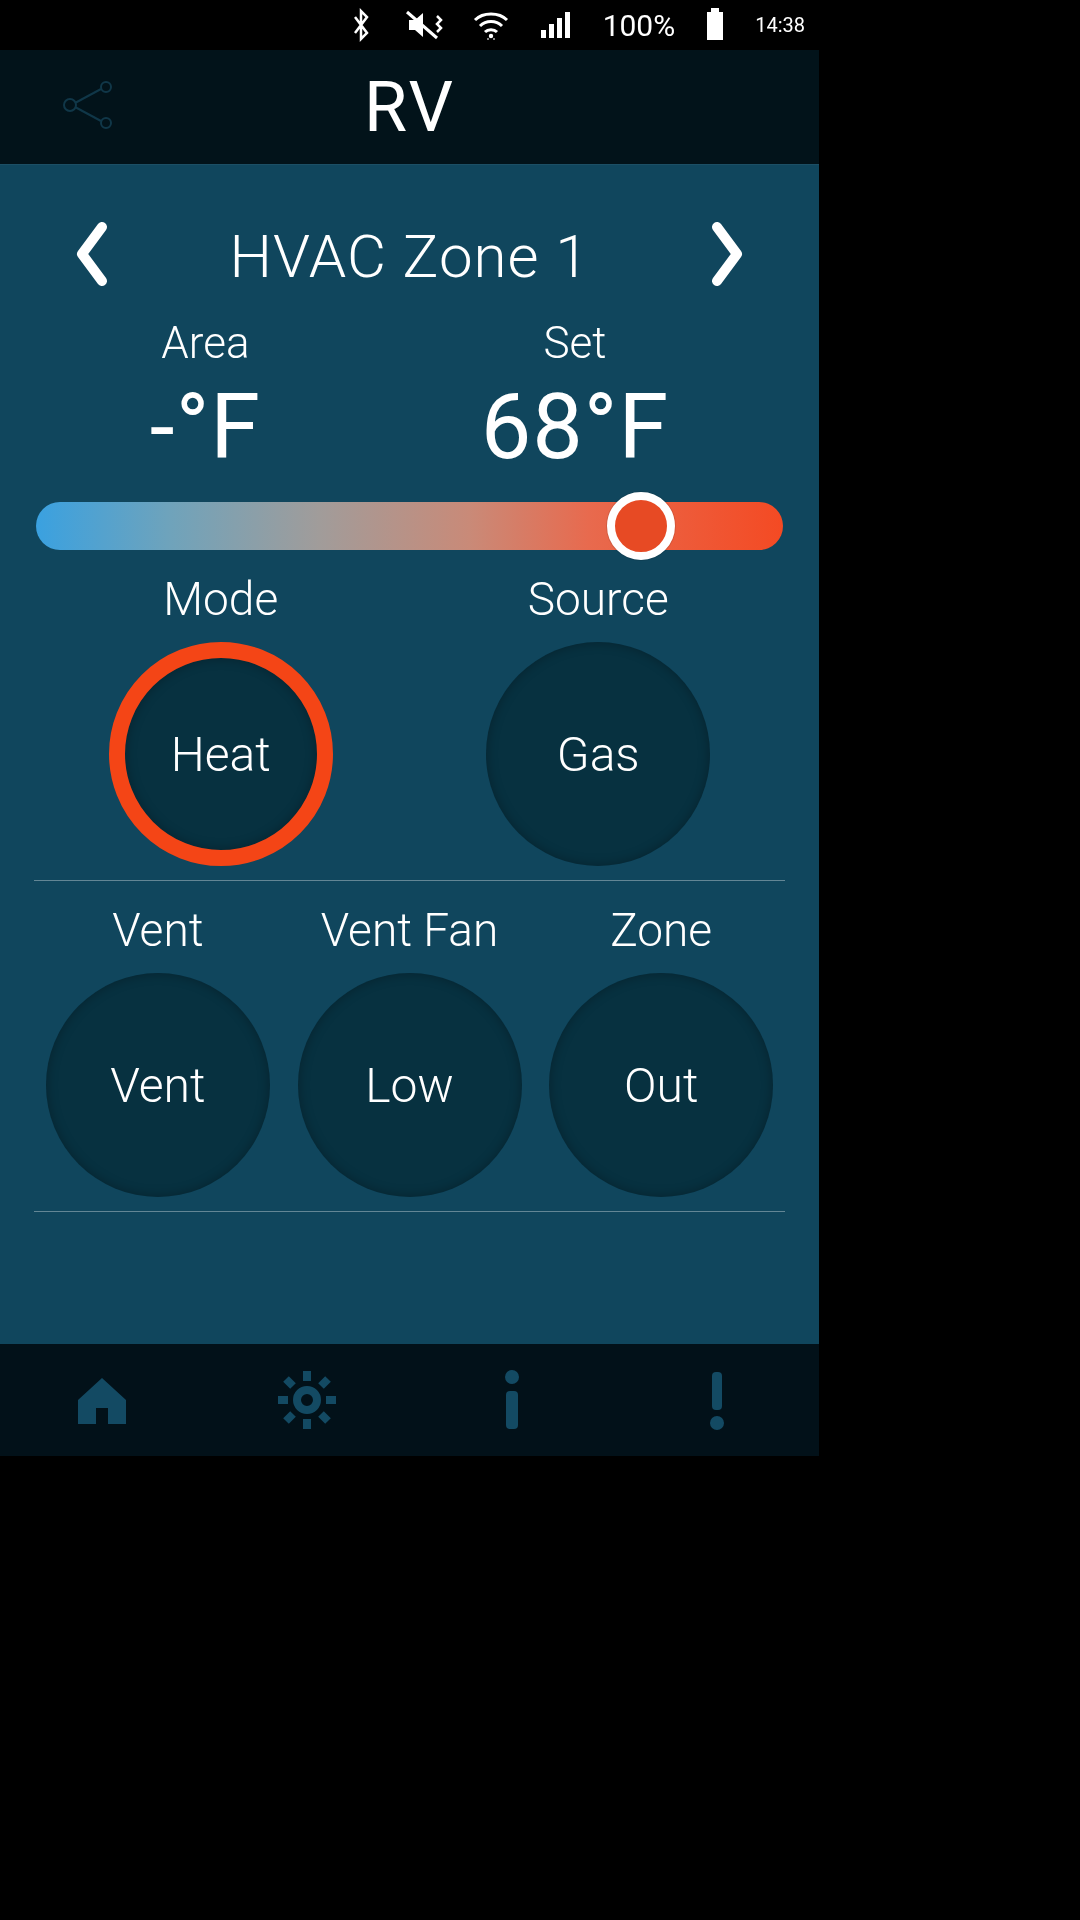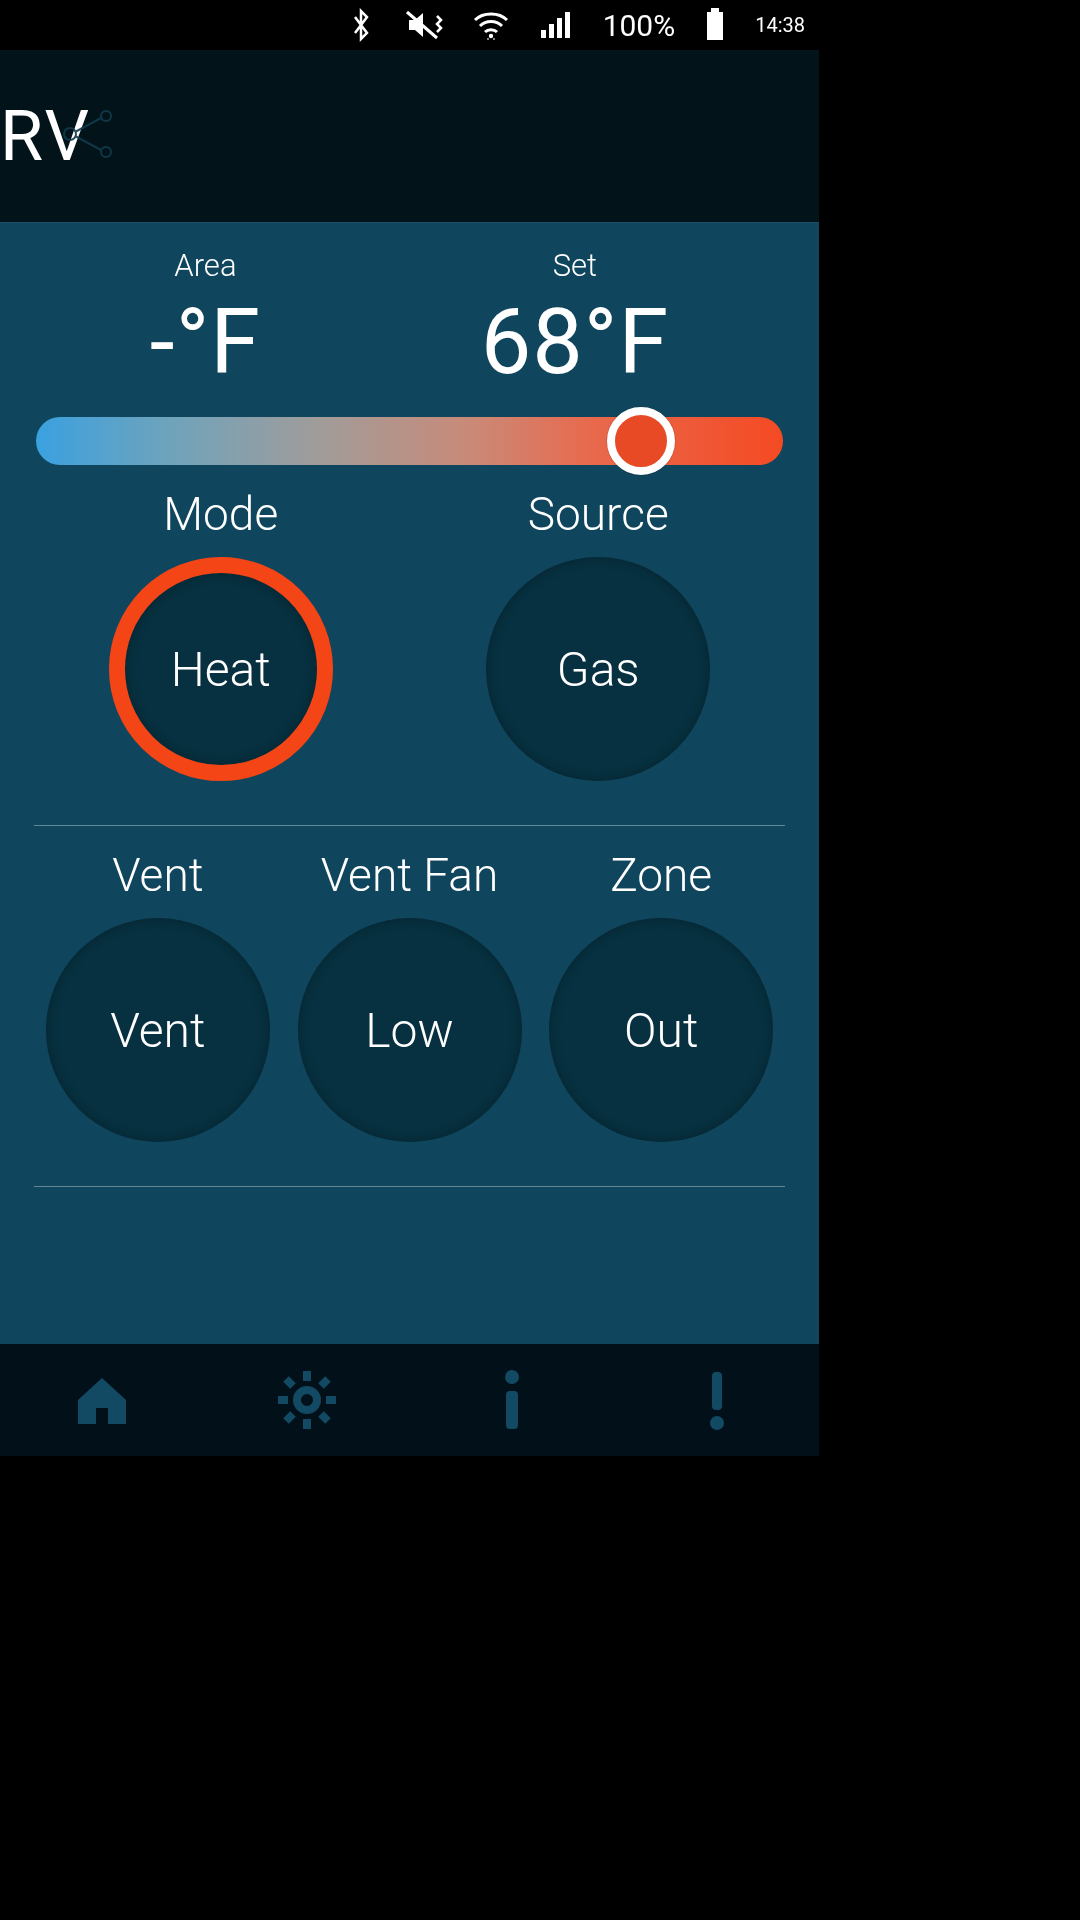--- a/index.html
+++ b/index.html
@@ -7,21 +7,21 @@
   .root { width: 819px; height: 1456px; background:#000; display:flex; flex-direction:column; }
   
   .statusbar {
     height: 50px; background:#000; color:#fff; display:flex; align-items:center;
     justify-content:flex-end; padding:0 14px; font-size:30px; gap:30px;
   }
   .statusbar .ico { display:inline-flex; align-items:center; justify-content:center; }
   .statusbar svg { display:block; }
   
   .app-header {
-    height: 172px; background:#02131a; display:flex; align-items:center; justify-content:flex-start;
+    height: 114px; background:#02131a; display:flex; align-items:center; justify-content:center;
     position:relative;
   }
   .app-header .title { color:#fff; font-size:70px; font-weight:400; letter-spacing:2px; }
   .app-header .logo {
     position:absolute; left:60px; top:50%; transform:translateY(-50%);
     opacity:.9;
   }
   
   .main {
     flex:1; background:#10465d; position:relative; overflow:hidden;
@@ -30,37 +30,37 @@
   
   .zone-nav {
     display:flex; align-items:center; justify-content:space-between;
     padding: 54px 70px 0 70px;
   }
   .zone-nav .chev { color:#fff; }
   .zone-title { color:#fff; font-size:60px; font-weight:300; letter-spacing:1px; }
   
   .temps { display:flex; justify-content:space-around; margin-top:24px; padding:0 40px; }
   .temps .col { display:flex; flex-direction:column; align-items:center; }
-  .temps .lab { color:#fff; font-size:31px; font-weight:300; }
+  .temps .lab { color:#fff; font-size:44px; font-weight:300; }
   .temps .val { color:#fff; font-size:90px; font-weight:400; margin-top:6px; letter-spacing:1px; }
   
   .slider-wrap { padding:0 36px; margin-top:22px; }
   .slider {
     position:relative; height:48px; border-radius:24px;
     background: linear-gradient(to right, #3aa1e0 0%, #6fa3bb 18%, #a19c9a 38%, #c98a78 58%, #e86a4e 74%, #f44a23 100%);
   }
   .slider .thumb {
     position:absolute; top:50%; width:68px; height:68px; border-radius:50%;
     background:#e74a24; border:8px solid #fff; transform:translate(-50%,-50%);
     left:81%;
     box-shadow:0 0 0 1px rgba(0,0,0,.1);
   }
   
   .controls { margin-top:22px; padding:0 34px; }
-  .ctrl-row { display:flex; justify-content:space-between; gap:4px; padding-bottom:44px; border-bottom:1px solid rgba(255,255,255,.35); margin-bottom:22px; }
+  .ctrl-row { display:flex; justify-content:space-between; gap:4px; padding-bottom:14px; border-bottom:1px solid rgba(255,255,255,.35); margin-bottom:22px; }
   .ctrl-row:last-child { border-bottom:1px solid rgba(255,255,255,.35); margin-bottom:0; }
   .ctrl-col { flex:1; display:flex; flex-direction:column; align-items:center; }
   .ctrl-lab { color:#fff; font-size:46px; font-weight:300; margin-bottom:16px; }
   .knob {
     width:224px; height:224px; border-radius:50%; background:#073140;
     display:flex; align-items:center; justify-content:center;
     box-shadow: inset 0 0 12px rgba(0,0,0,.3);
   }
   .knob.active { border:16px solid #f44516; }
   .knob span { color:#fff; font-size:48px; font-weight:300; }
@@ -123,20 +123,33 @@
         <circle cx="46" cy="46" r="5" fill="none" stroke="#123b4e" stroke-width="2"></circle>
         <line x1="15" y1="26" x2="41" y2="12" stroke="#123b4e" stroke-width="2"></line>
         <line x1="15" y1="30" x2="41" y2="44" stroke="#123b4e" stroke-width="2"></line>
       </svg>
     </span>
     <span class="title">RV</span>
   </div>
 
   <div class="main">
 
+    <div class="zone-nav">
+      <span class="chev">
+        <svg width="44" height="70" viewBox="0 0 44 70">
+            <path d="M32 8 L12 35 L32 62" fill="none" stroke="#fff" stroke-width="10" stroke-linecap="round" stroke-linejoin="round"></path>
+          </svg>
+      </span>
+      <span class="zone-title">HVAC Zone 1</span>
+      <span class="chev">
+        <svg width="44" height="70" viewBox="0 0 44 70">
+            <path d="M12 8 L32 35 L12 62" fill="none" stroke="#fff" stroke-width="10" stroke-linecap="round" stroke-linejoin="round"></path>
+          </svg>
+      </span>
+    </div>
 
     <div class="temps">
       <div class="col">
         <span class="lab">Area</span>
         <span class="val">-°F</span>
       </div>
       <div class="col">
         <span class="lab">Set</span>
         <span class="val">68°F</span>
       </div>

